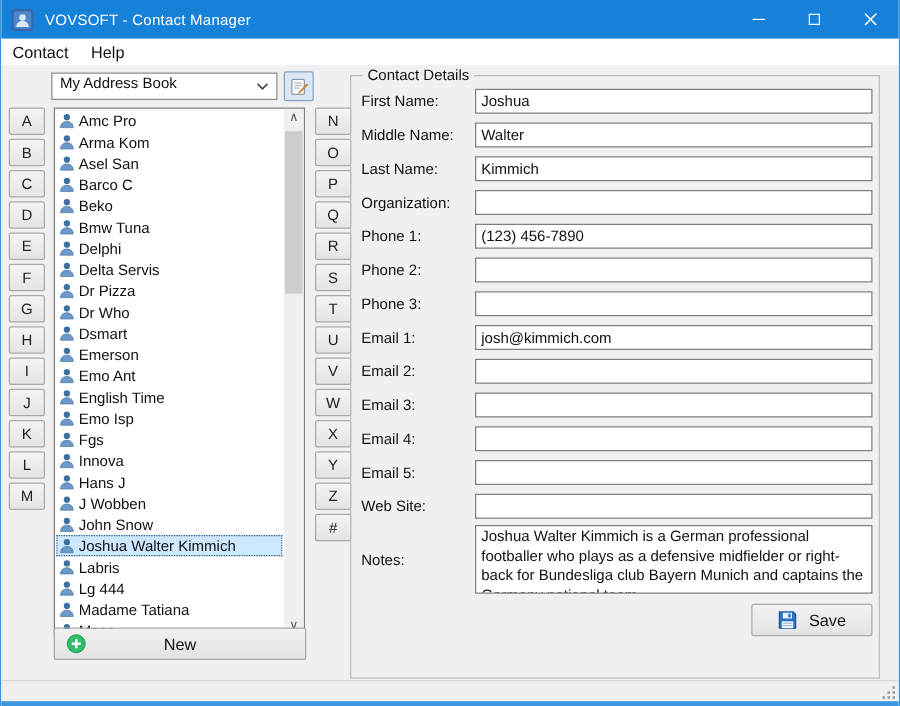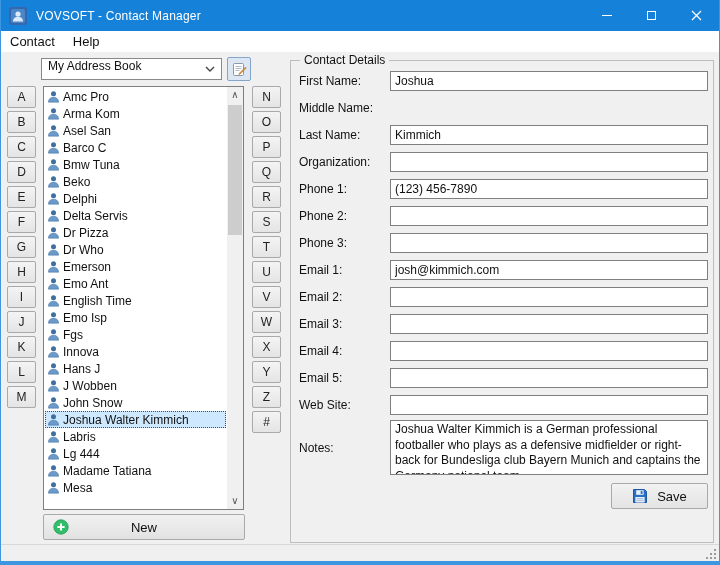--- a/index.html
+++ b/index.html
@@ -39,26 +39,26 @@
     border:1px solid #7f7f7f;overflow:hidden;}
   .list-items{position:absolute;top:1px;left:1px;right:17px;bottom:1px;overflow:hidden;}
   .contact-row{height:17px;display:flex;align-items:center;gap:3px;padding-left:2px;font-size:12px;color:#111;white-space:nowrap;}
   .contact-row.selected{background:#cde8ff;outline:1px dotted #23578a;outline-offset:-1px;align-items:center;}
   .person{width:13px;height:13px;flex-shrink:0;display:flex;}
   .vscroll{position:absolute;top:0;right:0;width:16px;height:100%;background:#f0f0f0;}
   .sb-btn{position:absolute;left:0;width:16px;height:16px;display:flex;align-items:center;justify-content:center;color:#555;font-size:10px;line-height:1;}
   .sb-up{top:0;} .sb-down{bottom:0;}
   .sb-thumb{position:absolute;left:1px;right:1px;top:18px;height:130px;background:#cdcdcd;}
   
-  .new-btn{position:absolute;left:42px;top:462px;width:202px;height:26px;display:flex;align-items:center;
+  .new-btn{position:absolute;left:42px;top:450px;width:202px;height:26px;display:flex;align-items:center;
     background:linear-gradient(#f1f1f1,#e2e2e2);border:1px solid #a9a9a9;border-radius:2px;font-size:13px;color:#111;padding:0;font-family:inherit;}
   .new-btn .ico{position:absolute;left:9px;display:flex;}
   .new-btn .lbl{flex:1;text-align:center;}
   
-  .groupbox{position:absolute;left:289px;top:8px;width:424px;height:483px;border:1px solid #bdbdbd;}
+  .groupbox{position:absolute;left:279px;top:8px;width:424px;height:483px;border:1px solid #bdbdbd;}
   .group-caption{position:absolute;top:-8px;left:9px;background:#f0f0f0;padding:0 4px;font-size:12px;color:#111;}
   .form-rows{position:absolute;top:6px;left:8px;right:5px;}
   .form-row{display:flex;align-items:center;height:27px;}
   .form-row label{width:91px;font-size:12px;color:#111;flex-shrink:0;}
   .form-row input{flex:1;height:20px;border:1px solid #7f7f7f;background:#fff;font-size:12px;
     padding:0 4px;font-family:inherit;color:#111;}
   .notes-row{display:flex;margin-top:2px;}
   .notes-row label{width:91px;font-size:12px;color:#111;flex-shrink:0;align-self:center;}
   .notes-row textarea{flex:1;height:55px;border:1px solid #7f7f7f;background:#fff;font-size:12px;
     line-height:1.3;padding:1px 4px;resize:none;font-family:inherit;color:#111;overflow:hidden;}
@@ -193,38 +193,38 @@
             </span>
             <span>Barco C</span>
           </div>
           <div class="contact-row">
             <span class="person">
               <svg width="13" height="13" viewBox="0 0 13 13">
                 <circle cx="6.5" cy="3.7" r="2.5" fill="#3e6f9e"></circle>
                 <path d="M1.4 12.2 C1.4 8.6 4 7.2 6.5 7.2 C9 7.2 11.6 8.6 11.6 12.2 Z" fill="#6b9aca" stroke="#3e6f9e" stroke-width="0.5"></path>
               </svg>
             </span>
+            <span>Beko</span>
+          </div>
+          <div class="contact-row">
+            <span class="person">
+              <svg width="13" height="13" viewBox="0 0 13 13">
+                <circle cx="6.5" cy="3.7" r="2.5" fill="#3e6f9e"></circle>
+                <path d="M1.4 12.2 C1.4 8.6 4 7.2 6.5 7.2 C9 7.2 11.6 8.6 11.6 12.2 Z" fill="#6b9aca" stroke="#3e6f9e" stroke-width="0.5"></path>
+              </svg>
+            </span>
             <span>Bmw Tuna</span>
           </div>
           <div class="contact-row">
             <span class="person">
               <svg width="13" height="13" viewBox="0 0 13 13">
                 <circle cx="6.5" cy="3.7" r="2.5" fill="#3e6f9e"></circle>
                 <path d="M1.4 12.2 C1.4 8.6 4 7.2 6.5 7.2 C9 7.2 11.6 8.6 11.6 12.2 Z" fill="#6b9aca" stroke="#3e6f9e" stroke-width="0.5"></path>
               </svg>
             </span>
-            <span>Beko</span>
-          </div>
-          <div class="contact-row">
-            <span class="person">
-              <svg width="13" height="13" viewBox="0 0 13 13">
-                <circle cx="6.5" cy="3.7" r="2.5" fill="#3e6f9e"></circle>
-                <path d="M1.4 12.2 C1.4 8.6 4 7.2 6.5 7.2 C9 7.2 11.6 8.6 11.6 12.2 Z" fill="#6b9aca" stroke="#3e6f9e" stroke-width="0.5"></path>
-              </svg>
-            </span>
             <span>Delphi</span>
           </div>
           <div class="contact-row">
             <span class="person">
               <svg width="13" height="13" viewBox="0 0 13 13">
                 <circle cx="6.5" cy="3.7" r="2.5" fill="#3e6f9e"></circle>
                 <path d="M1.4 12.2 C1.4 8.6 4 7.2 6.5 7.2 C9 7.2 11.6 8.6 11.6 12.2 Z" fill="#6b9aca" stroke="#3e6f9e" stroke-width="0.5"></path>
               </svg>
             </span>
             <span>Delta Servis</span>
@@ -239,20 +239,29 @@
             <span>Dr Pizza</span>
           </div>
           <div class="contact-row">
             <span class="person">
               <svg width="13" height="13" viewBox="0 0 13 13">
                 <circle cx="6.5" cy="3.7" r="2.5" fill="#3e6f9e"></circle>
                 <path d="M1.4 12.2 C1.4 8.6 4 7.2 6.5 7.2 C9 7.2 11.6 8.6 11.6 12.2 Z" fill="#6b9aca" stroke="#3e6f9e" stroke-width="0.5"></path>
               </svg>
             </span>
             <span>Dr Who</span>
+          </div>
+          <div class="contact-row">
+            <span class="person">
+              <svg width="13" height="13" viewBox="0 0 13 13">
+                <circle cx="6.5" cy="3.7" r="2.5" fill="#3e6f9e"></circle>
+                <path d="M1.4 12.2 C1.4 8.6 4 7.2 6.5 7.2 C9 7.2 11.6 8.6 11.6 12.2 Z" fill="#6b9aca" stroke="#3e6f9e" stroke-width="0.5"></path>
+              </svg>
+            </span>
+            <span>Dsmart</span>
           </div>
           <div class="contact-row">
             <span class="person">
               <svg width="13" height="13" viewBox="0 0 13 13">
                 <circle cx="6.5" cy="3.7" r="2.5" fill="#3e6f9e"></circle>
                 <path d="M1.4 12.2 C1.4 8.6 4 7.2 6.5 7.2 C9 7.2 11.6 8.6 11.6 12.2 Z" fill="#6b9aca" stroke="#3e6f9e" stroke-width="0.5"></path>
               </svg>
             </span>
             <span>Emerson</span>
           </div>
@@ -395,20 +404,21 @@
       <span class="group-caption">Contact Details</span>
       <div class="form-rows">
 
         <div id="field-rows">
             <div class="form-row">
               <label>First Name:</label>
               <input type="text" value="Joshua" style="">
             </div>
             <div class="form-row">
               <label>Middle Name:</label>
+              <input type="text" value="Walter" style="">
             </div>
             <div class="form-row">
               <label>Last Name:</label>
               <input type="text" value="Kimmich" style="">
             </div>
             <div class="form-row">
               <label>Organization:</label>
               <input type="text" value="" style="">
             </div>
             <div class="form-row">

